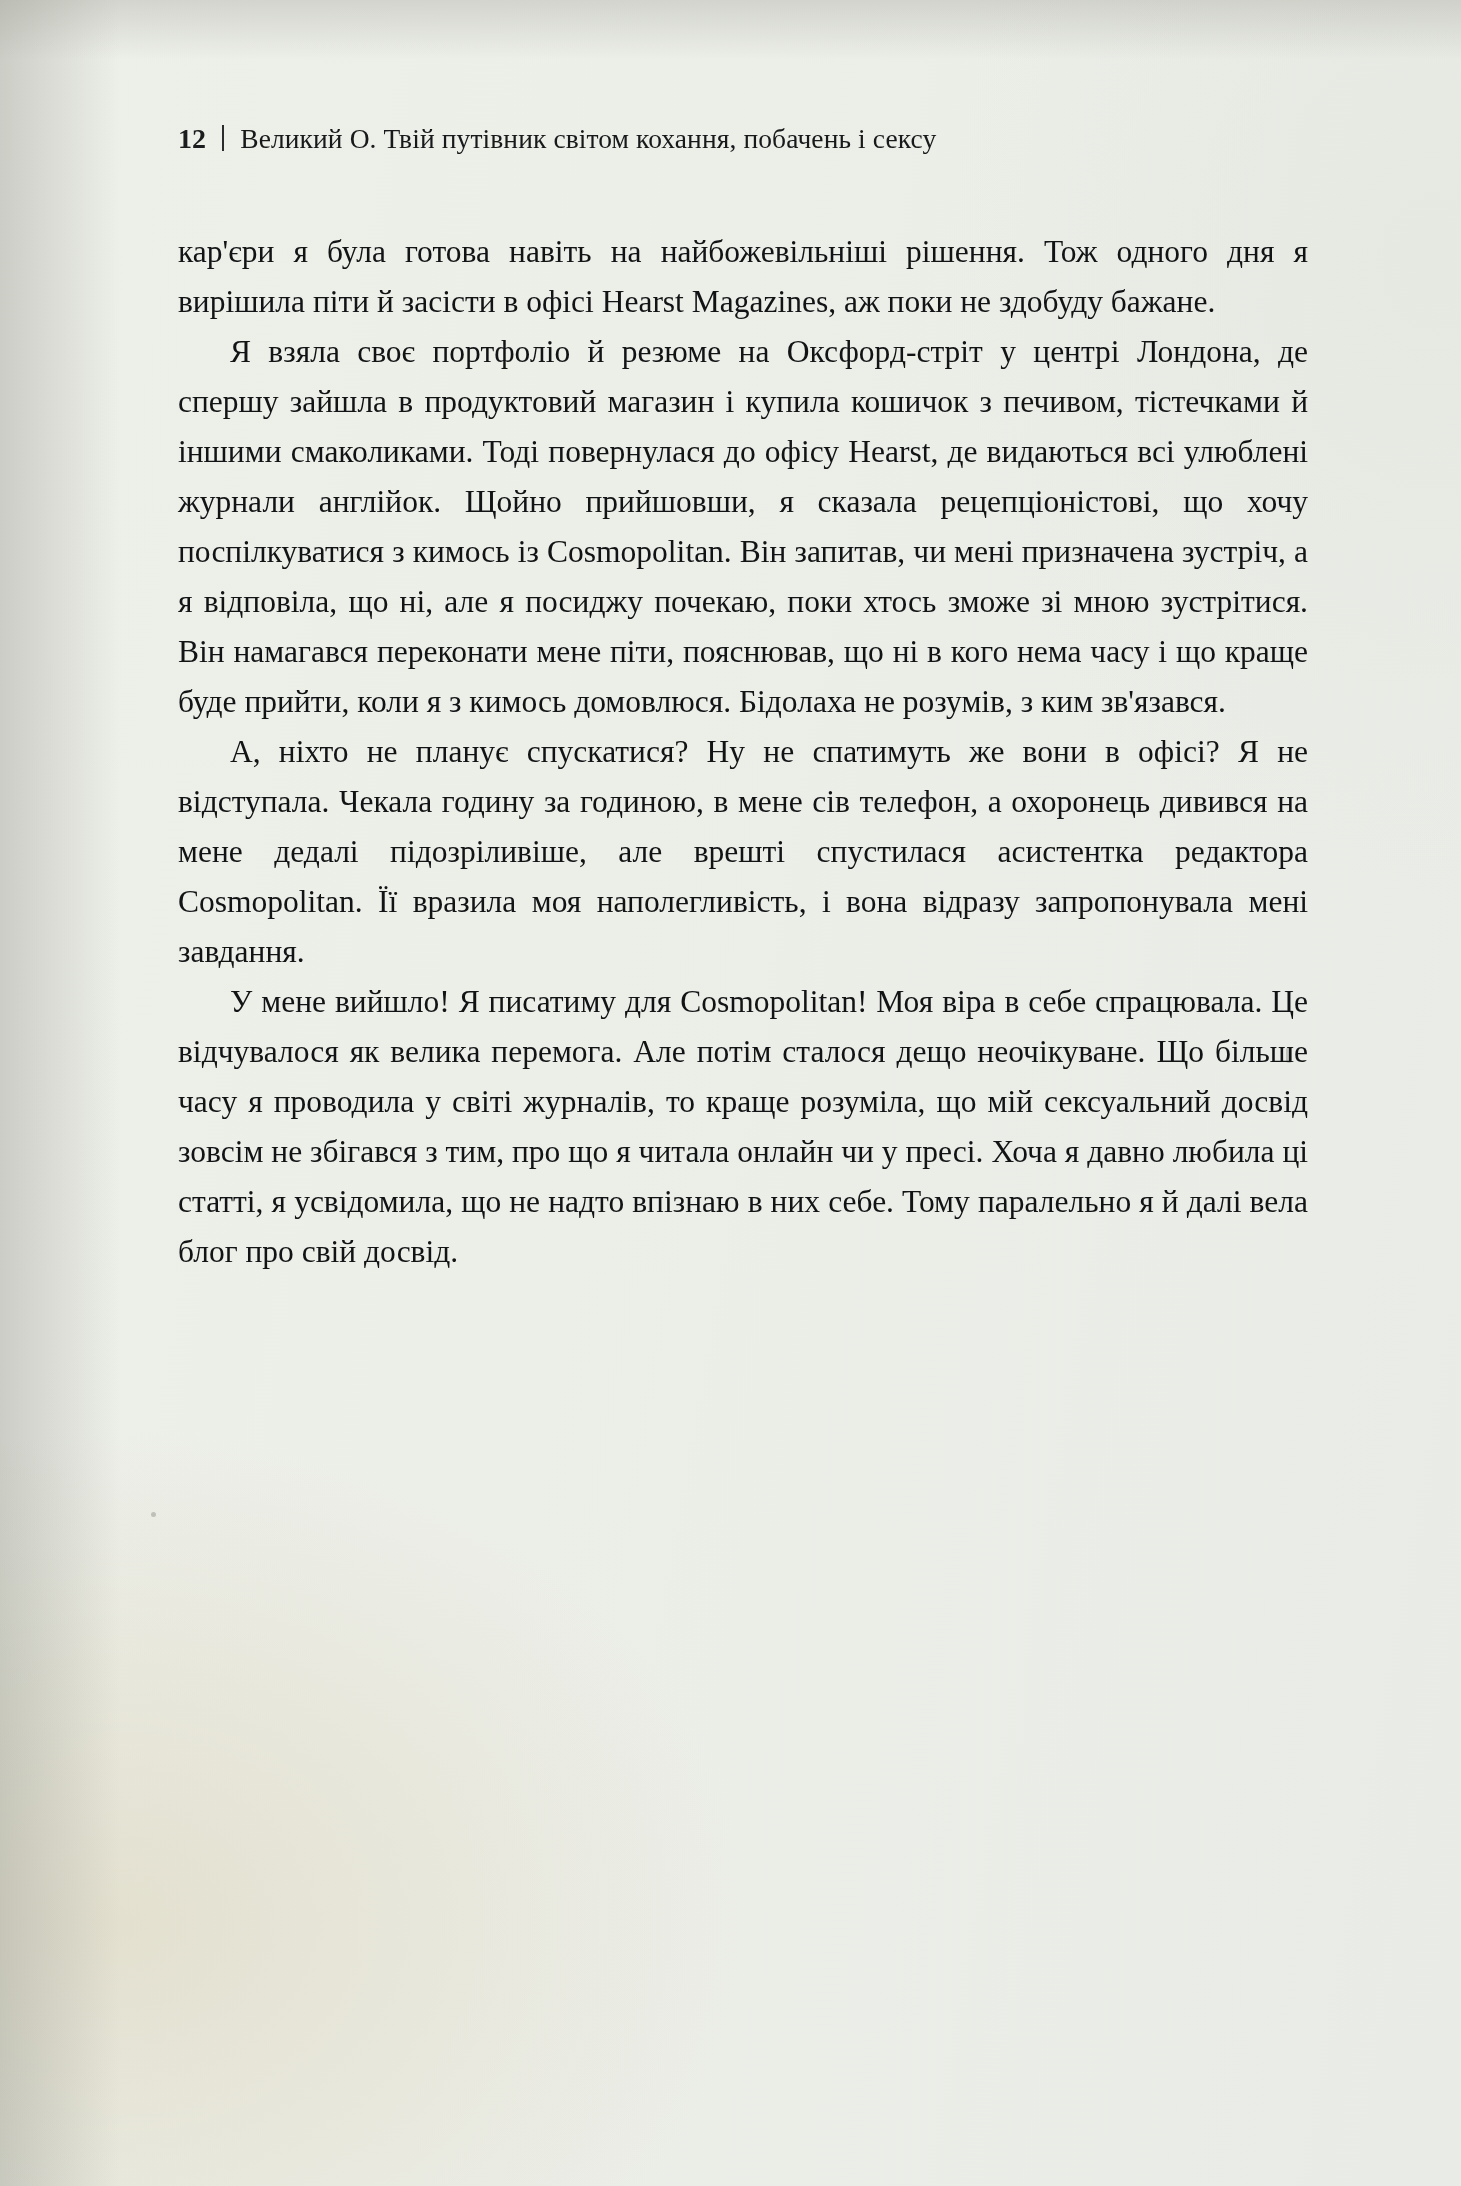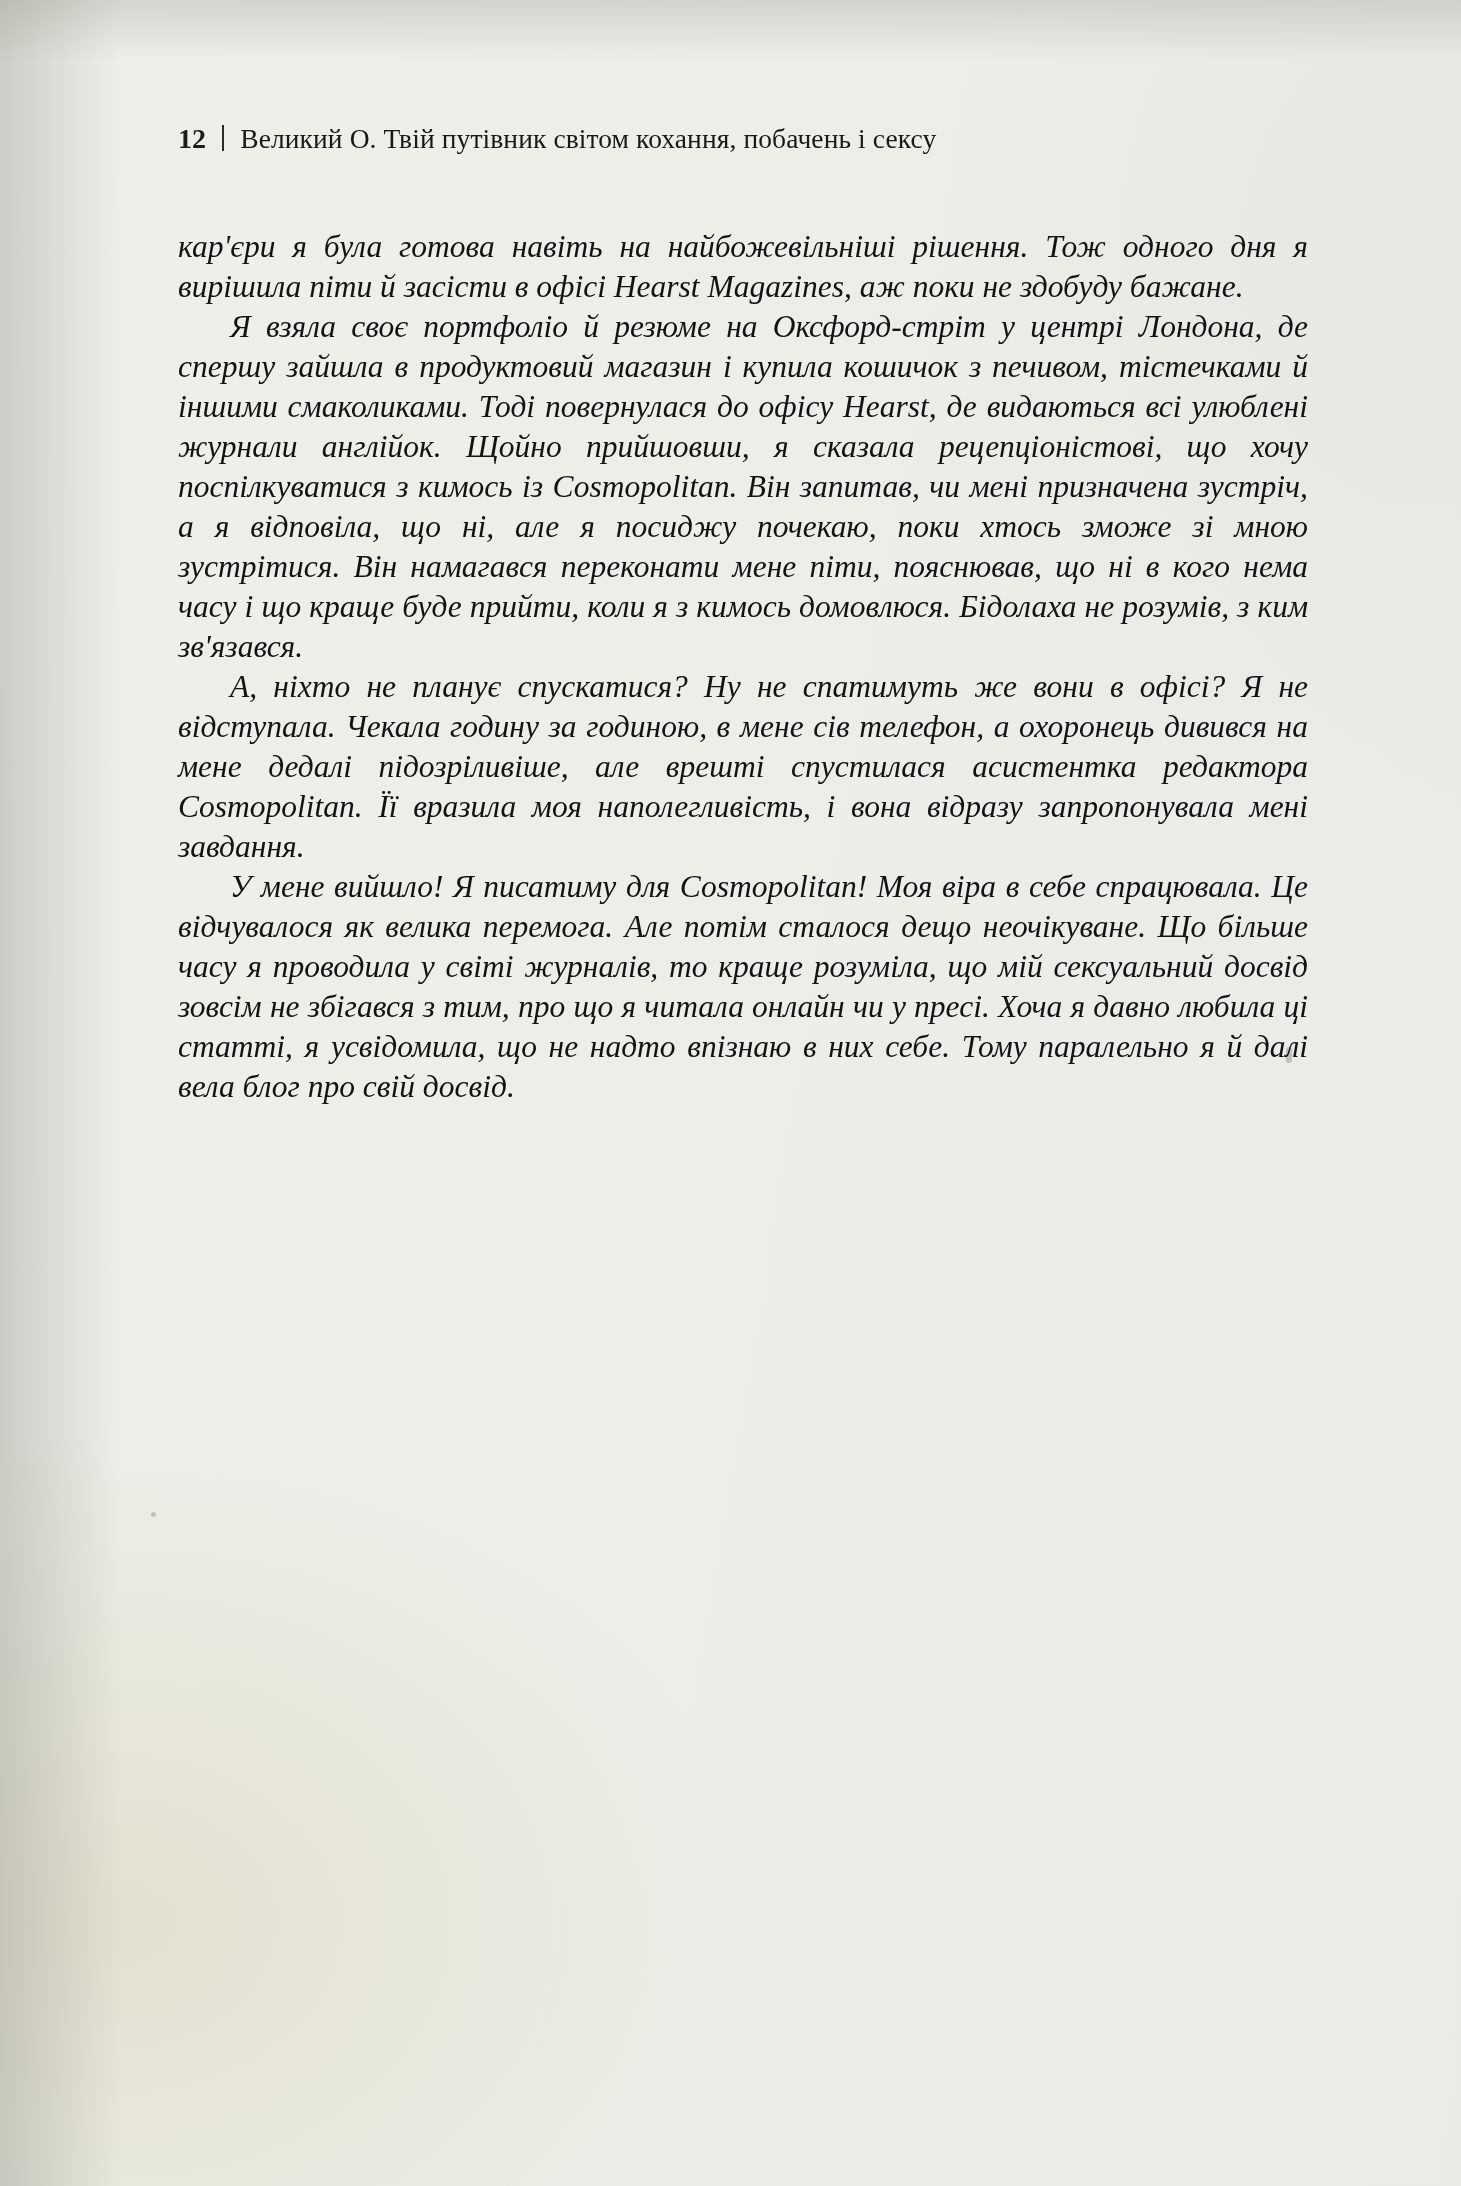--- a/index.html
+++ b/index.html
@@ -77,26 +77,25 @@
   }
   .head-title {
     font-size: 27.5px;
     color: #18191a;
     white-space: nowrap;
   }
 
   .body-text p {
     margin: 0;
     font-size: 31.5px;
-    line-height: 40px;
+    line-height: 50px;
     color: #111315;
     text-align: justify;
     text-justify: inter-word;
     hyphens: manual;
-    font-style: italic;
   }
   .body-text p.indent {
     text-indent: 52px;
   }
   .body-text p + p {
     margin-top: 0;
   }
 
   
   .ghost {

